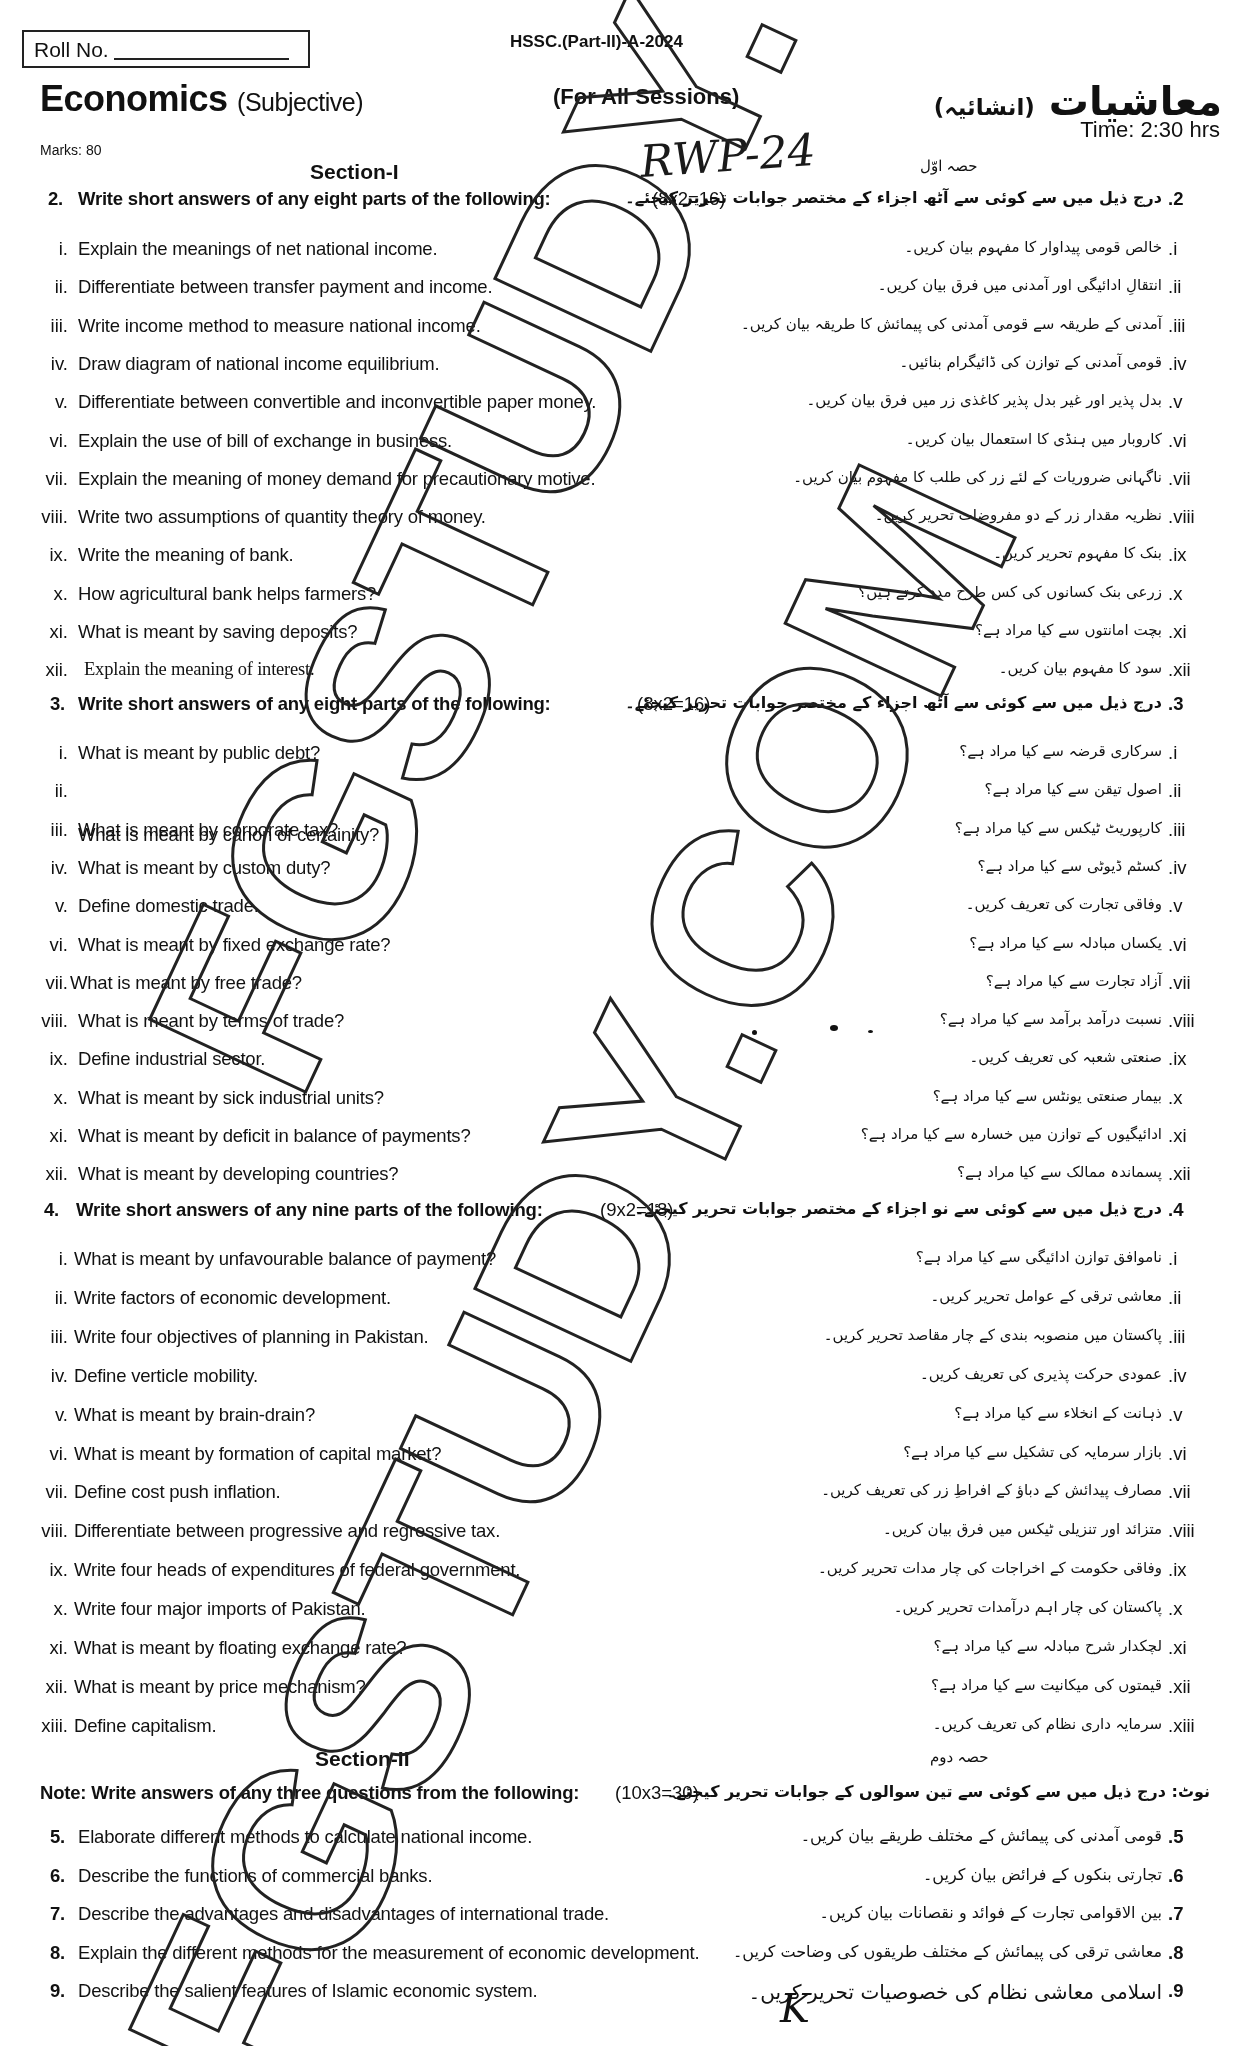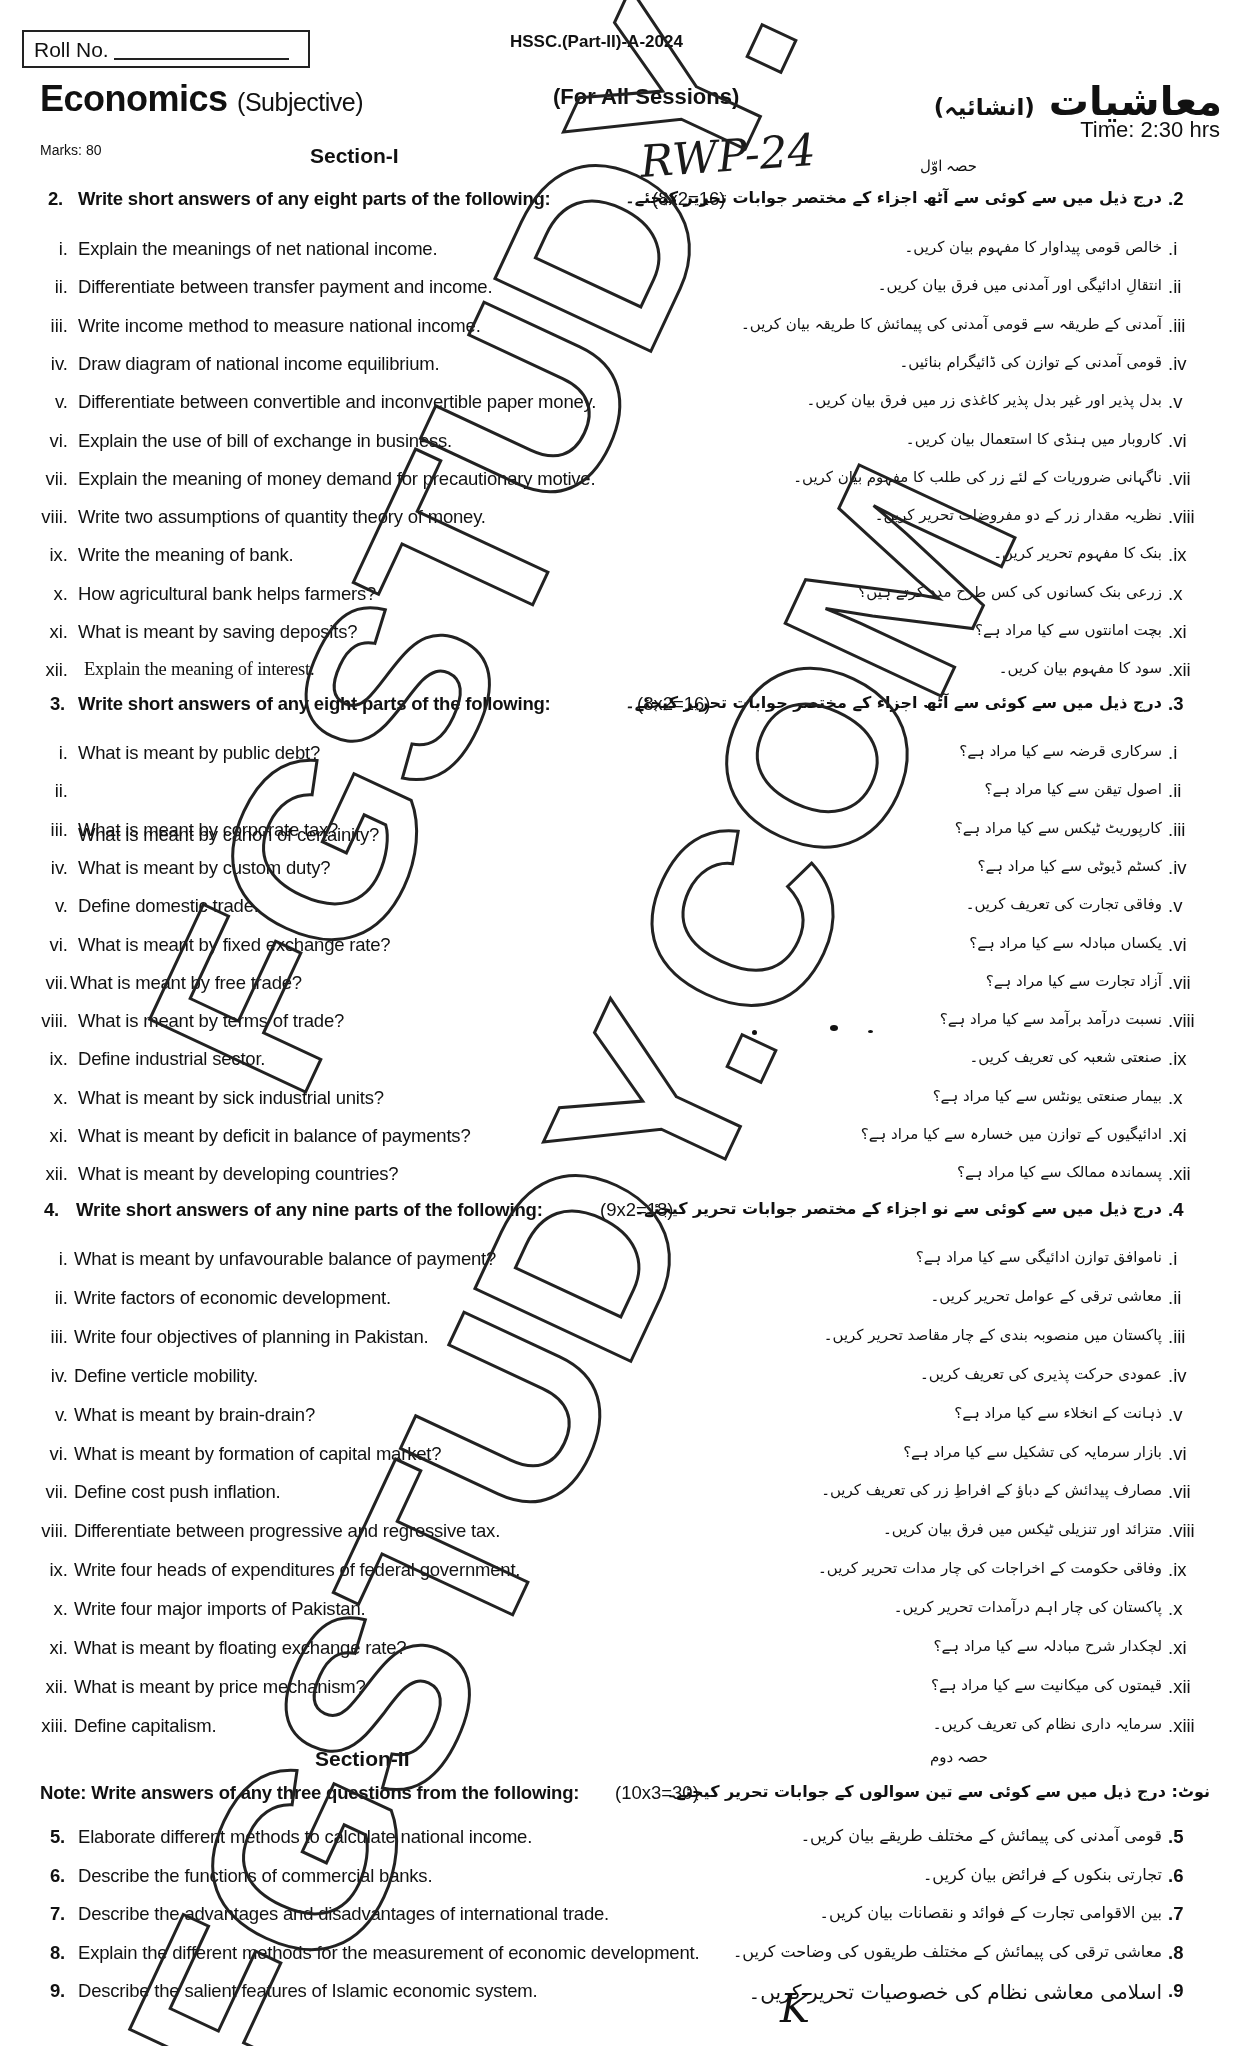--- a/index.html
+++ b/index.html
@@ -12,21 +12,21 @@
   .hssc { left: 510px; top: 32px; font-size: 17px; font-weight: bold; }
   .subject { left: 40px; top: 78px; font-size: 36px; font-weight: bold; letter-spacing: -0.5px; }
   .subject .sub { font-size: 25px; font-weight: normal; }
   .sessions { left: 553px; top: 84px; font-size: 22px; font-weight: bold; }
   .marks { left: 40px; top: 142px; font-size: 14px; }
   .urdu-title { right: 28px; top: 78px; font-size: 40px; font-weight: bold; direction: rtl; font-family: "DejaVu Sans", sans-serif; }
   .urdu-title .sub { font-size: 23px; font-weight: bold; }
   .time { right: 30px; top: 117px; font-size: 22px; }
   .handwritten { left: 640px; top: 130px; font-size: 44px; font-style: italic; font-family: "DejaVu Serif", serif; transform: rotate(-4deg); color: #1a1a1a; }
   .section-title { font-size: 21px; font-weight: bold; }
-  .urdu-small { font-family: Liberation Serif, serif; direction: rtl; }
+  .urdu-small { font-family: Liberation Sans, sans-serif; direction: rtl; }
 
   .row { position: absolute; left: 0; width: 1250px; height: 38px; }
   .en-part { position: absolute; font-size: 18.5px; white-space: nowrap; letter-spacing: -0.2px; }
   .en-num { position: absolute; width: 60px; text-align: right; font-size: 18.5px; }
   .q-head { font-weight: bold; font-size: 18.5px; }
   .marks-tag { position: absolute; font-size: 18.5px; }
   .ur-part { position: absolute; right: 88px; direction: rtl; font-family: "DejaVu Sans", sans-serif; font-size: 15px; white-space: nowrap; text-align: right; }
   .ur-num { position: absolute; right: 22px; width: 60px; font-size: 18.5px; text-align: left; }
   .ur-head { font-weight: bold; font-size: 16px; }
   .long-num { font-weight: bold; }
@@ -50,21 +50,21 @@
 </div>
 <div class="abs sessions">(For All Sessions)</div>
 <div class="abs marks">Marks: 80</div>
 <div class="abs urdu-title">
   <span>معاشیات</span>
   <span class="sub">(انشائیہ)</span>
 </div>
 <div class="abs time">Time: 2:30 hrs</div>
 <div class="abs handwritten">RWP-24</div>
 
-<div class="abs section-title" style="left:310px; top:144px;">Section-I</div>
+<div class="abs section-title" style="left:310px; top:160px;">Section-I</div>
 <div class="abs urdu-small" style="left:920px; top:157px; font-size:15px;">حصہ اوّل</div>
 
 <div id="questions-root">
     <div class="row" style="top:188px;">
       <span class="en-part q-head" style="left:48px;">2.</span>
       <span class="en-part q-head" style="left:78px;">Write short answers of  any eight parts of the following:</span>
       <span class="marks-tag" style="left:652px;">(8x2=16)</span>
       <span class="ur-part ur-head" style="right:88px;">درج ذیل میں سے کوئی سے آٹھ اجزاء کے مختصر جوابات تحریر کیجئے۔</span>
       <span class="ur-num" style="font-weight:bold;">.2</span>
     </div>

